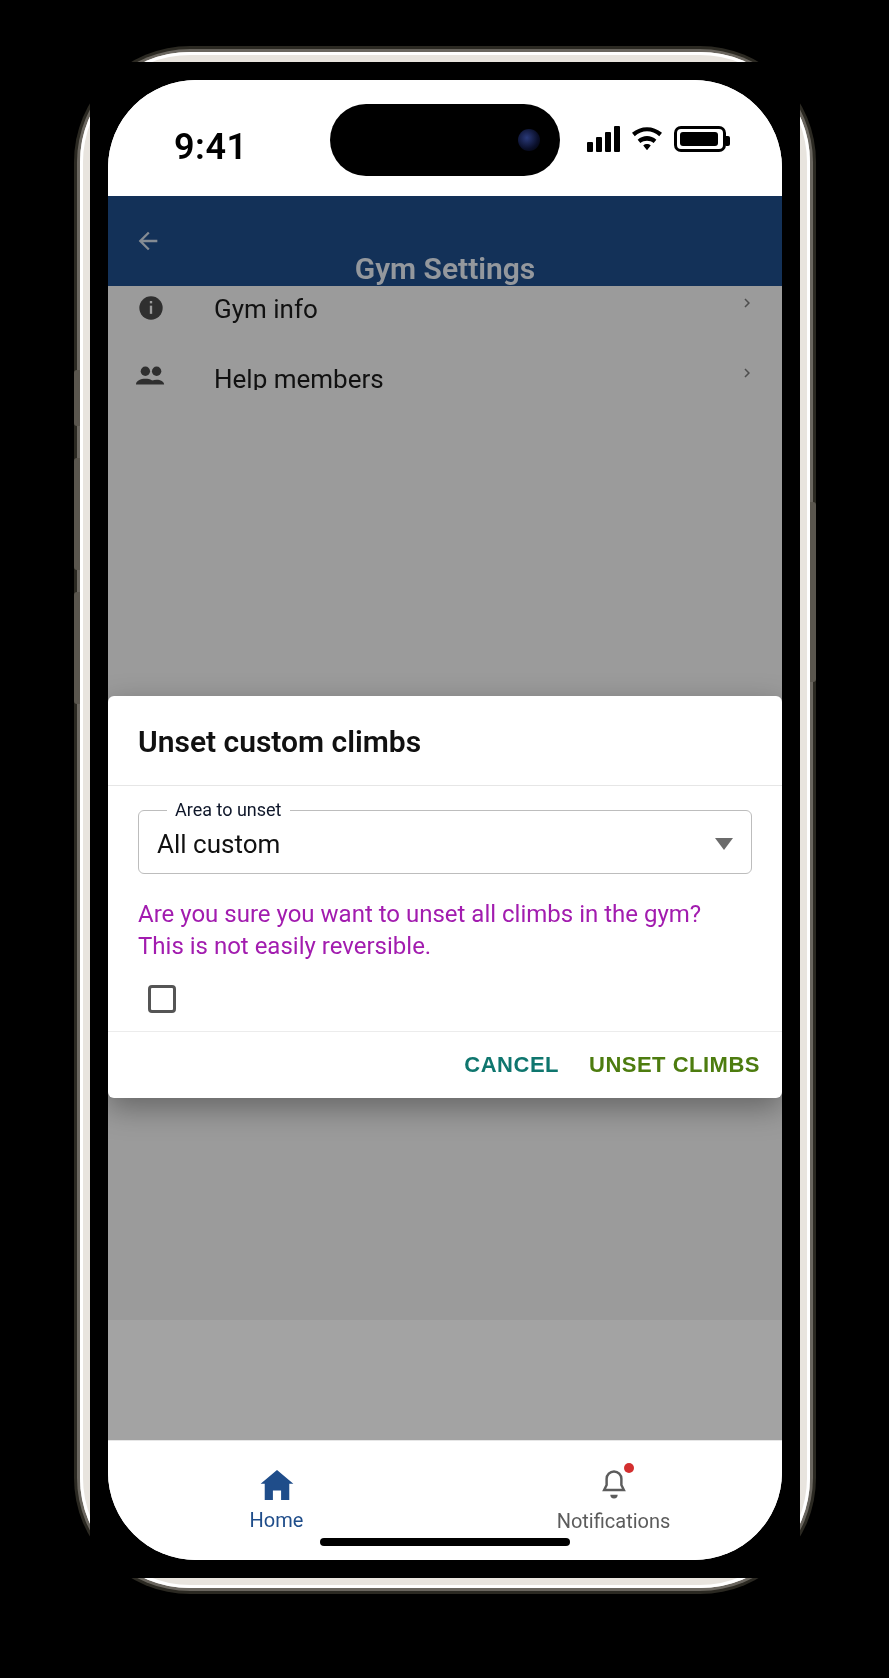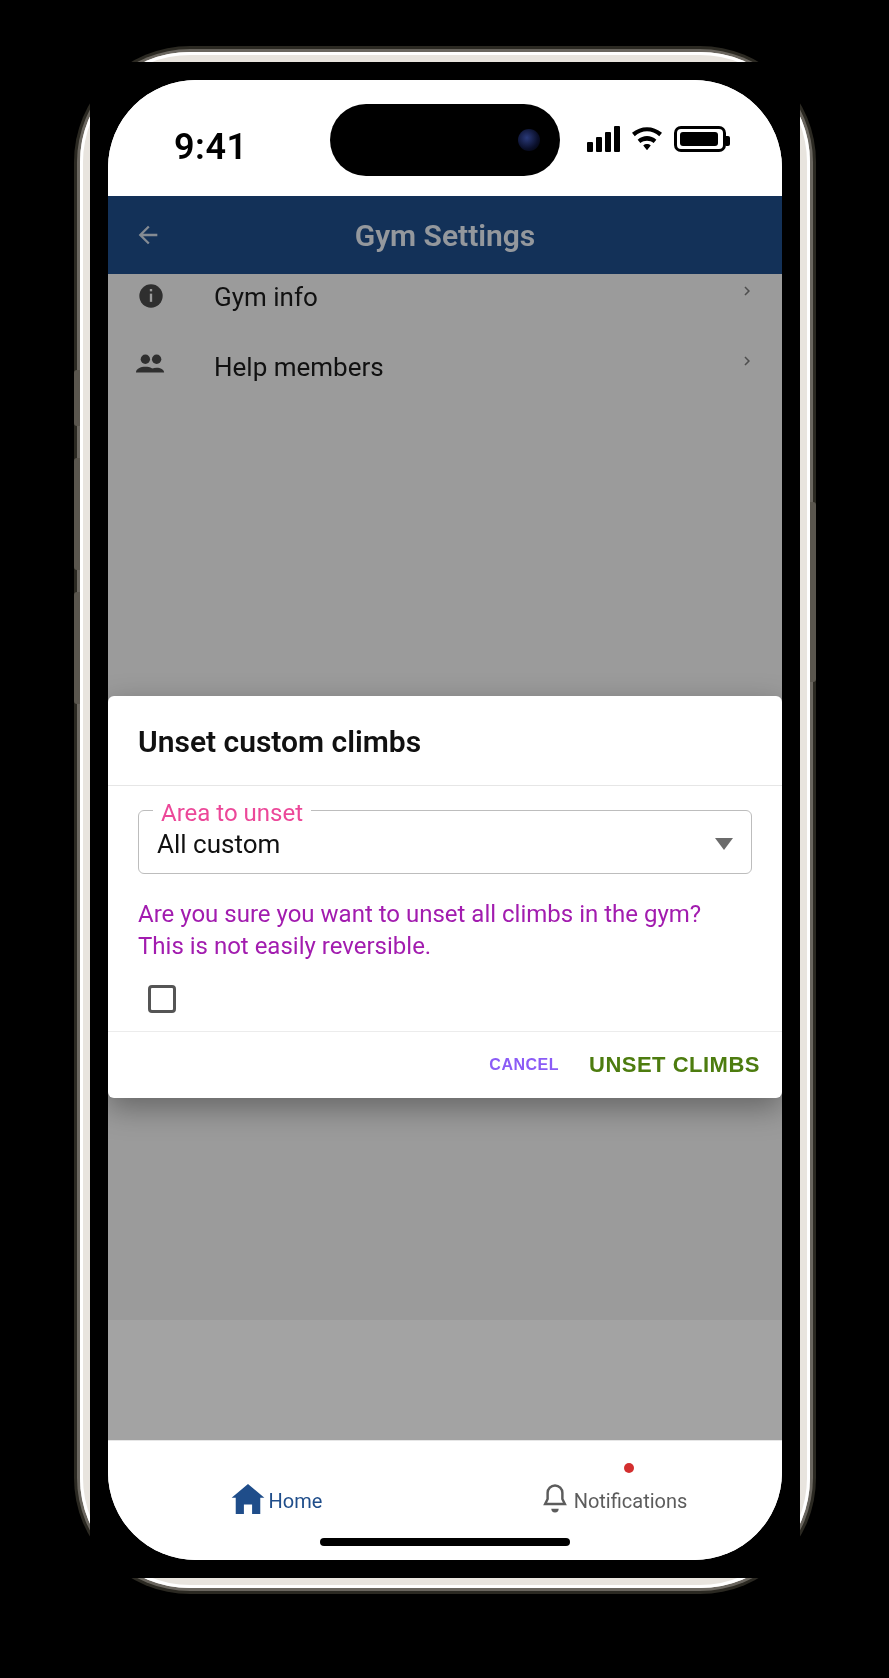--- a/index.html
+++ b/index.html
@@ -47,21 +47,21 @@
   .wifi svg { display:block; }
   .batt { width:52px; height:26px; border:3px solid #000; border-radius:7px; position:relative;}
   .batt::after{content:""; position:absolute; right:-7px; top:7px; width:4px; height:10px; background:#000; border-radius:0 2px 2px 0;}
   .batt i{ position:absolute; left:3px; top:3px; bottom:3px; width:38px; background:#000; border-radius:3px;}
 
   
   .app { position:absolute; left:0; right:0; top:0; bottom:0; display:flex; flex-direction:column; }
   .appbody { flex:1; position:relative; background:#fff; }
 
   
-  .header { height:78px; background:#1f4d8a; display:flex; align-items:center; position:relative; }
+  .header { height:90px; background:#1f4d8a; display:flex; align-items:flex-end; position:relative; }
   .back { position:absolute; left:20px; top:50%; transform:translateY(-50%); width:40px; height:40px; display:flex; align-items:center; justify-content:center; color:#cfd9e6;}
   .header-title { width:100%; text-align:center; color:#e8eef6; font-size:30px; font-weight:600;}
 
   
   .list { background:#f2f2f2; padding:8px 0; border-bottom:1px solid #e2e2e2;}
   .row { display:flex; height:70px; padding:0 26px; gap:46px; }
   .row .ic { width:34px; display:flex; justify-content:center; color:#5c5c5c;}
   .row .lbl { flex:1; font-size:26px; color:#1b1b1b;}
   .row .chev { color:#7a7a7a; }
   .row.danger .lbl { color:#b71c1c; font-weight:500;}
@@ -73,35 +73,35 @@
   .dialog {
     position:absolute; left:0; right:0; top:500px;
     background:#fff; border-radius:6px; box-shadow:0 10px 30px rgba(0,0,0,0.35);
     overflow:hidden;
   }
   .dlg-head { padding:28px 30px 26px; }
   .dlg-title { font-size:30px; font-weight:600; color:#111;}
   .dlg-sep { height:1px; background:#e6e6e6; }
   .dlg-body { padding:24px 30px 18px; }
   .field { position:relative; border:1px solid #bdbdbd; border-radius:6px; padding:18px 18px 14px; }
-  .field-label { position:absolute; left:14px; top:-12px; background:#fff; padding:0 8px; font-size:24px; color:#ec4899;}
+  .field-label { position:absolute; left:28px; top:-12px; background:#fff; padding:0 8px; font-size:18px; color:#0f172a;}
   .field-row { display:flex; align-items:center; justify-content:space-between; }
   .field-value { font-size:26px; color:#111;}
   .dd { color:#6b6b6b; }
   .warn { margin-top:24px; font-size:24px; color:#a21caf; line-height:1.35;}
   .check-row { margin-top:22px; display:flex; align-items:center; gap:24px; padding-left:10px;}
   .checkbox { width:28px; height:28px; border:3px solid #555; border-radius:4px; background:#fff;}
   .check-label { font-size:24px; color:#111;}
   .dlg-actions { border-top:1px solid #ececec; padding:20px 22px 20px; display:flex; justify-content:flex-end; gap:30px;}
-  .btn-cancel { color:#8b5cf6; font-weight:700; font-size:16px; letter-spacing:0.5px; background:none; border:none;}
+  .btn-cancel { color:#0f766e; font-weight:700; font-size:22px; letter-spacing:0.5px; background:none; border:none;}
   .btn-confirm { color:#4d7c0f; font-weight:700; font-size:22px; letter-spacing:0.5px; background:none; border:none;}
 
   
   .tabbar { height:120px; background:#fff; border-top:1px solid #e6e6e6; display:flex; }
-  .tab { flex:1; display:flex; flex-direction:row; align-items:center; justify-content:center; gap:4px; color:#5c5c5c; position:relative;}
+  .tab { flex:1; display:flex; flex-direction:column; align-items:center; justify-content:center; gap:4px; color:#5c5c5c; position:relative;}
   .tab.active { color:#1f4d8a; }
   .tab .tlabel { font-size:20px;}
   .tab .dot { position:absolute; width:10px; height:10px; background:#d32f2f; border-radius:50%; top:22px; left:calc(50% + 10px);}
   .home-indicator { position:absolute; left:50%; transform:translateX(-50%); bottom:14px; width:250px; height:8px; background:#000; border-radius:5px;}
 
   
   .greyfill { position:absolute; left:0; right:0; top:194px; bottom:120px; background:#f2f2f2;}
 </style>
 </head>
 <body>

